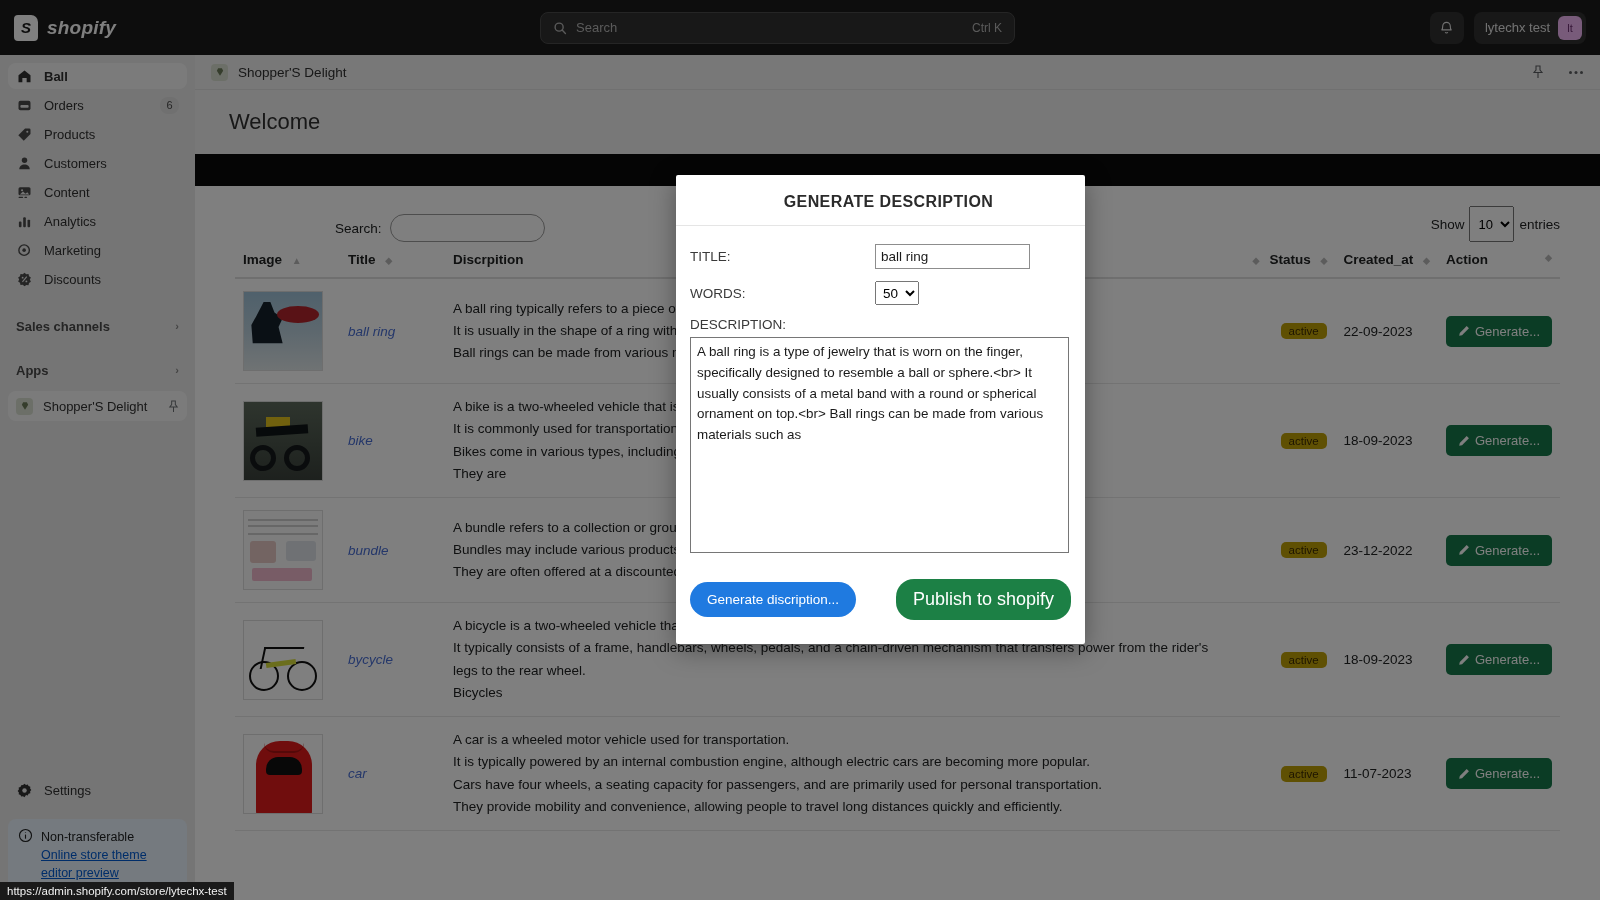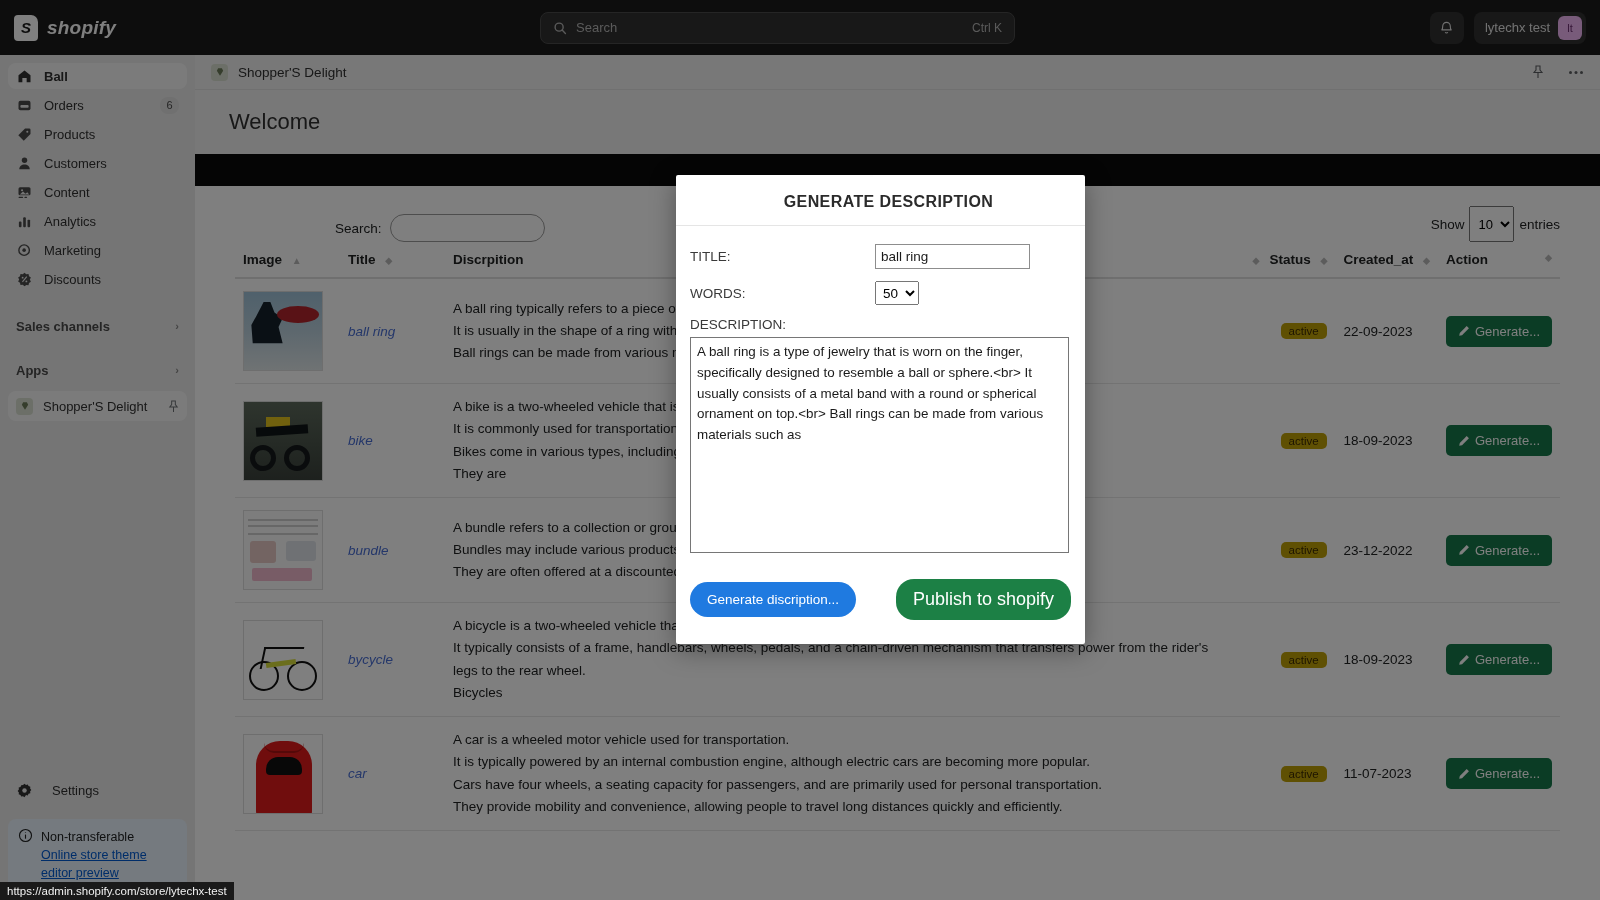--- a/index.html
+++ b/index.html
@@ -72,21 +72,21 @@
     display:flex; align-items:center; gap:10px; height:30px; padding:0 8px;
     border-radius:8px; background:#f7f7f7; font-size:13px; color:#303030; margin-top:8px;
   }
   .app-thumb {
     width:17px; height:17px; border-radius:4px; background:#d9dfd1;
     display:flex; align-items:center; justify-content:center; font-size:9px; color:#5c6b4a;
   }
   .app-pin { margin-left:auto; color:#6d7175; font-size:12px; }
   .sidebar-bottom { margin-top:auto; padding-bottom:0; }
   .settings-item {
-    display:flex; align-items:center; gap:20px; height:28px; padding:0 8px;
+    display:flex; align-items:center; gap:12px; height:28px; padding:0 8px;
     font-size:13px; color:#303030; margin-bottom:14px;
   }
   .notice {
     background:#eaf4fe; border-radius:8px 8px 0 0; padding:9px 10px 18px 10px;
     display:flex; gap:8px; font-size:12.5px; color:#202223; line-height:1.45;
   }
   .notice a { color:#005bd3; text-decoration:underline; }
   .statusurl {
     position:absolute; left:0; bottom:0; background:#1a1a1a; color:#f1f1f1;
     font-size:11.5px; padding:3px 7px; white-space:nowrap; z-index:60;

